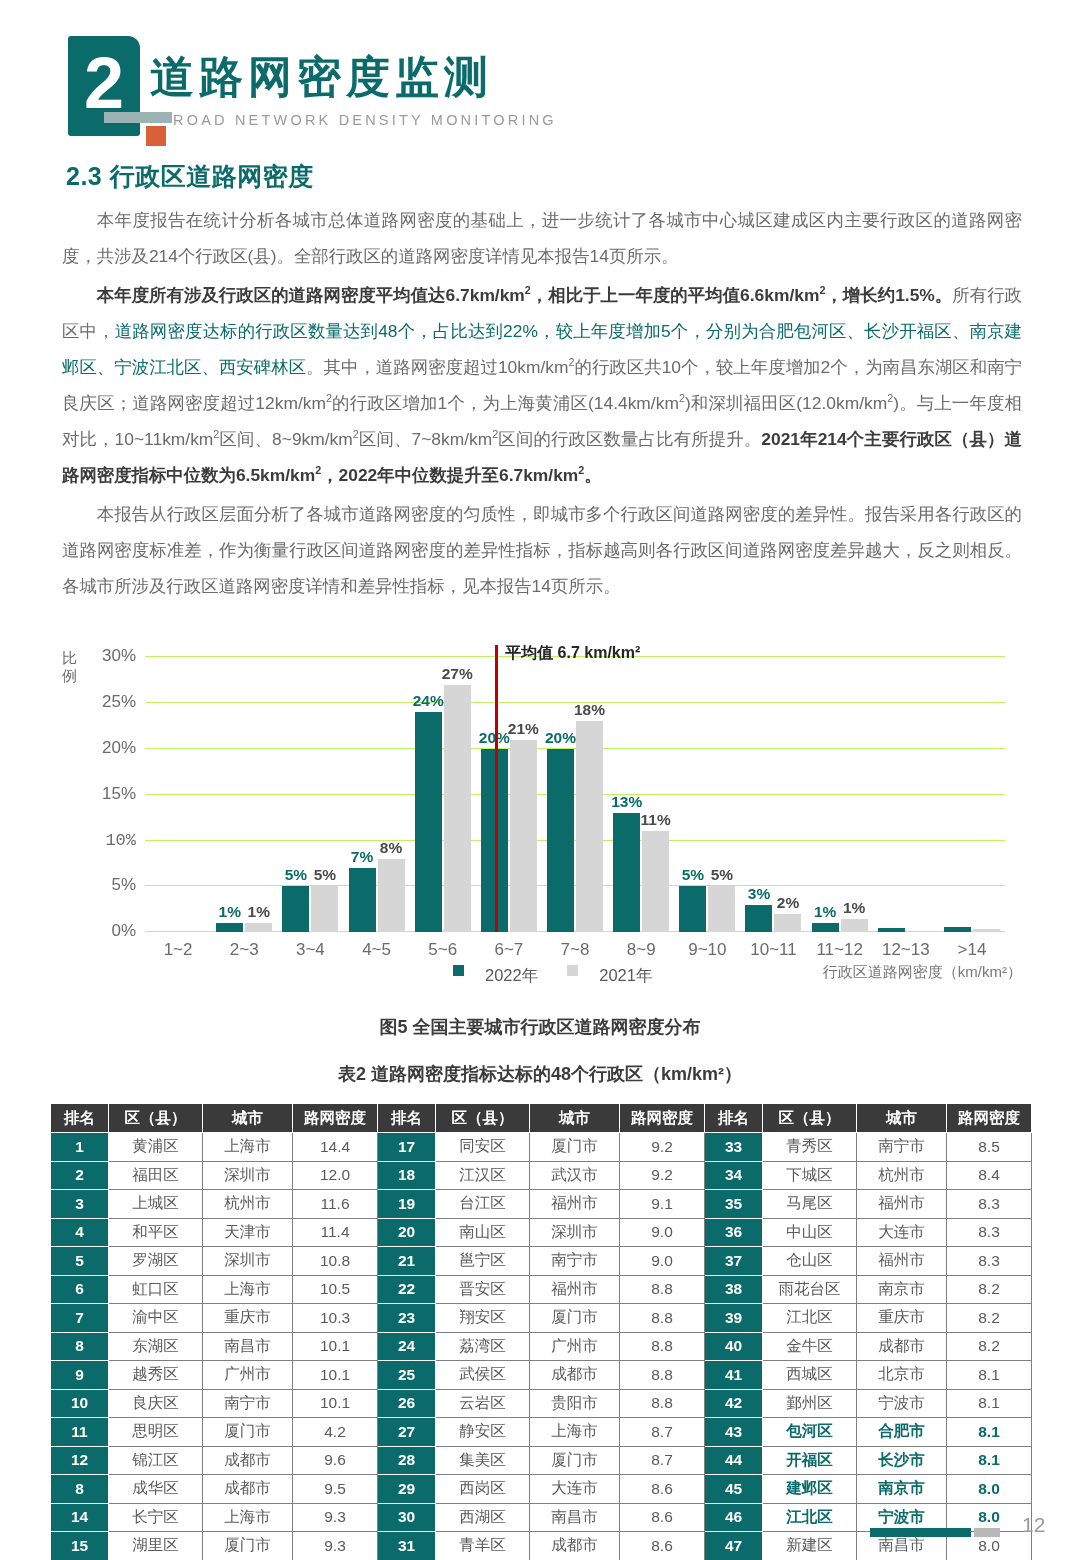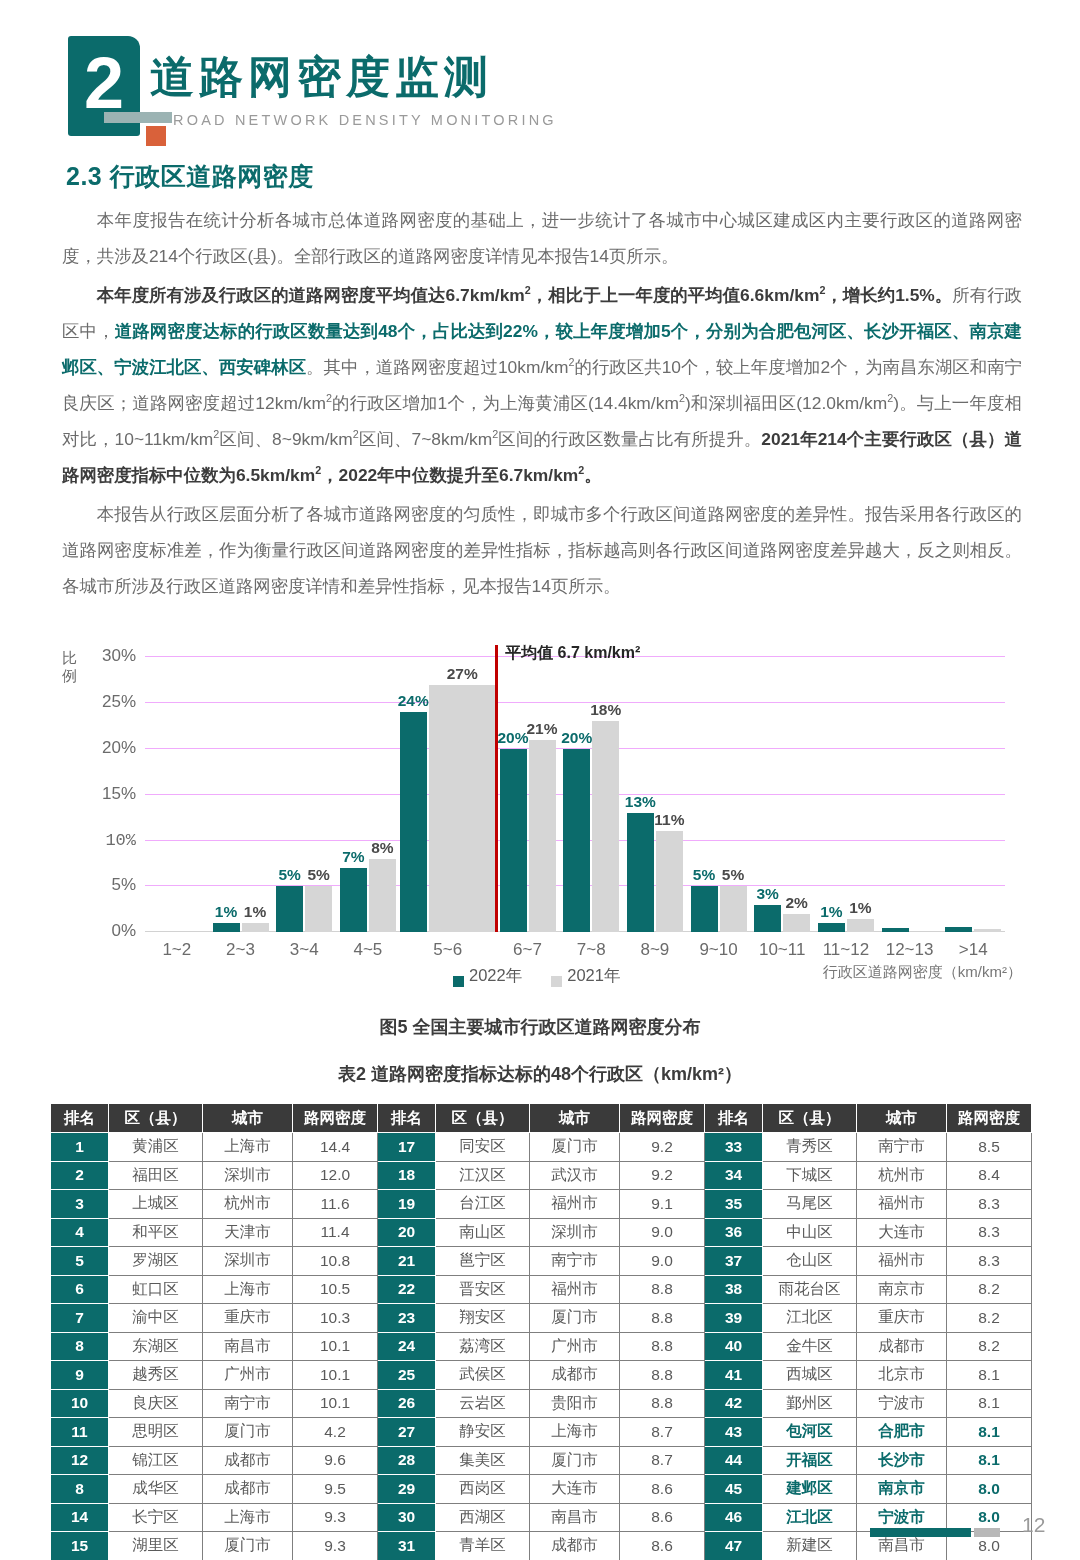--- a/index.html
+++ b/index.html
@@ -96,21 +96,21 @@
     margin: 0 0 3px 0;
     font-size: 17.4px;
     line-height: 36px;
     text-align: justify;
     text-justify: inter-ideograph;
     text-indent: 2em;
     color: #6b6b6b;
   }
   .body-copy p.p-tight { margin-bottom: 8px; }
   .bold-dark { font-weight: 700; color: #3c3c3c; }
-  .bold-teal { font-weight: 700; color: #0b6b6b; }
+  .bold-teal { font-weight: 400; color: #0b6b6b; }
   sup { font-size: 0.62em; vertical-align: super; line-height: 0; }
 
   
   .chart-wrap {
     position: absolute;
     left: 62px;
     top: 645px;
     width: 960px;
     height: 350px;
   }
@@ -128,21 +128,21 @@
     left: 83px;
     top: 12px;
     width: 860px;
     height: 275px;
   }
   .gridline {
     position: absolute;
     left: 0;
     width: 100%;
     height: 1px;
-    background: #f0abfc;
+    background: #bef264;
   }
   .gridline.base { background: #d2d2d2; }
   .ytick {
     position: absolute;
     right: 100%;
     margin-right: 9px;
     transform: translateY(-50%);
     font-size: 17px;
     color: #6b6b6b;
     white-space: nowrap;
@@ -210,21 +210,21 @@
   .legend {
     position: absolute;
     left: 380px;
     top: 320px;
     display: flex;
     align-items: center;
     gap: 18px;
     font-size: 16.5px;
     color: #5a5a5a;
   }
-  .legend .item { display: flex; align-items: flex-end; gap: 5px; padding-left: 11px; }
+  .legend .item { display: flex; align-items: flex-start; gap: 21px; padding-left: 11px; }
   .swatch { width: 11px; height: 11px; display: inline-block; }
   .swatch.cur { background: #0b6b6b; }
   .swatch.prev { background: #d6d6d6; }
   .x-axis-title {
     position: absolute;
     right: 0;
     top: 318px;
     font-size: 15px;
     color: #777777;
     white-space: nowrap;
@@ -387,21 +387,21 @@
           </div>
           <div class="bar prev" style="height: 73.3333px;">
             <span class="vlabel">8%</span>
           </div>
           <span class="xtick">4~5</span>
         </div>
         <div class="grp">
           <div class="bar cur" style="height: 220px;">
             <span class="vlabel">24%</span>
           </div>
-          <div class="bar prev" style="height: 247.5px; padding-left: 40px;">
+          <div class="bar prev" style="height: 247.5px;">
             <span class="vlabel">27%</span>
           </div>
           <span class="xtick">5~6</span>
         </div>
         <div class="grp">
           <div class="bar cur" style="height: 183.333px;">
             <span class="vlabel">20%</span>
           </div>
           <div class="bar prev" style="height: 192.5px;">
             <span class="vlabel">21%</span>

